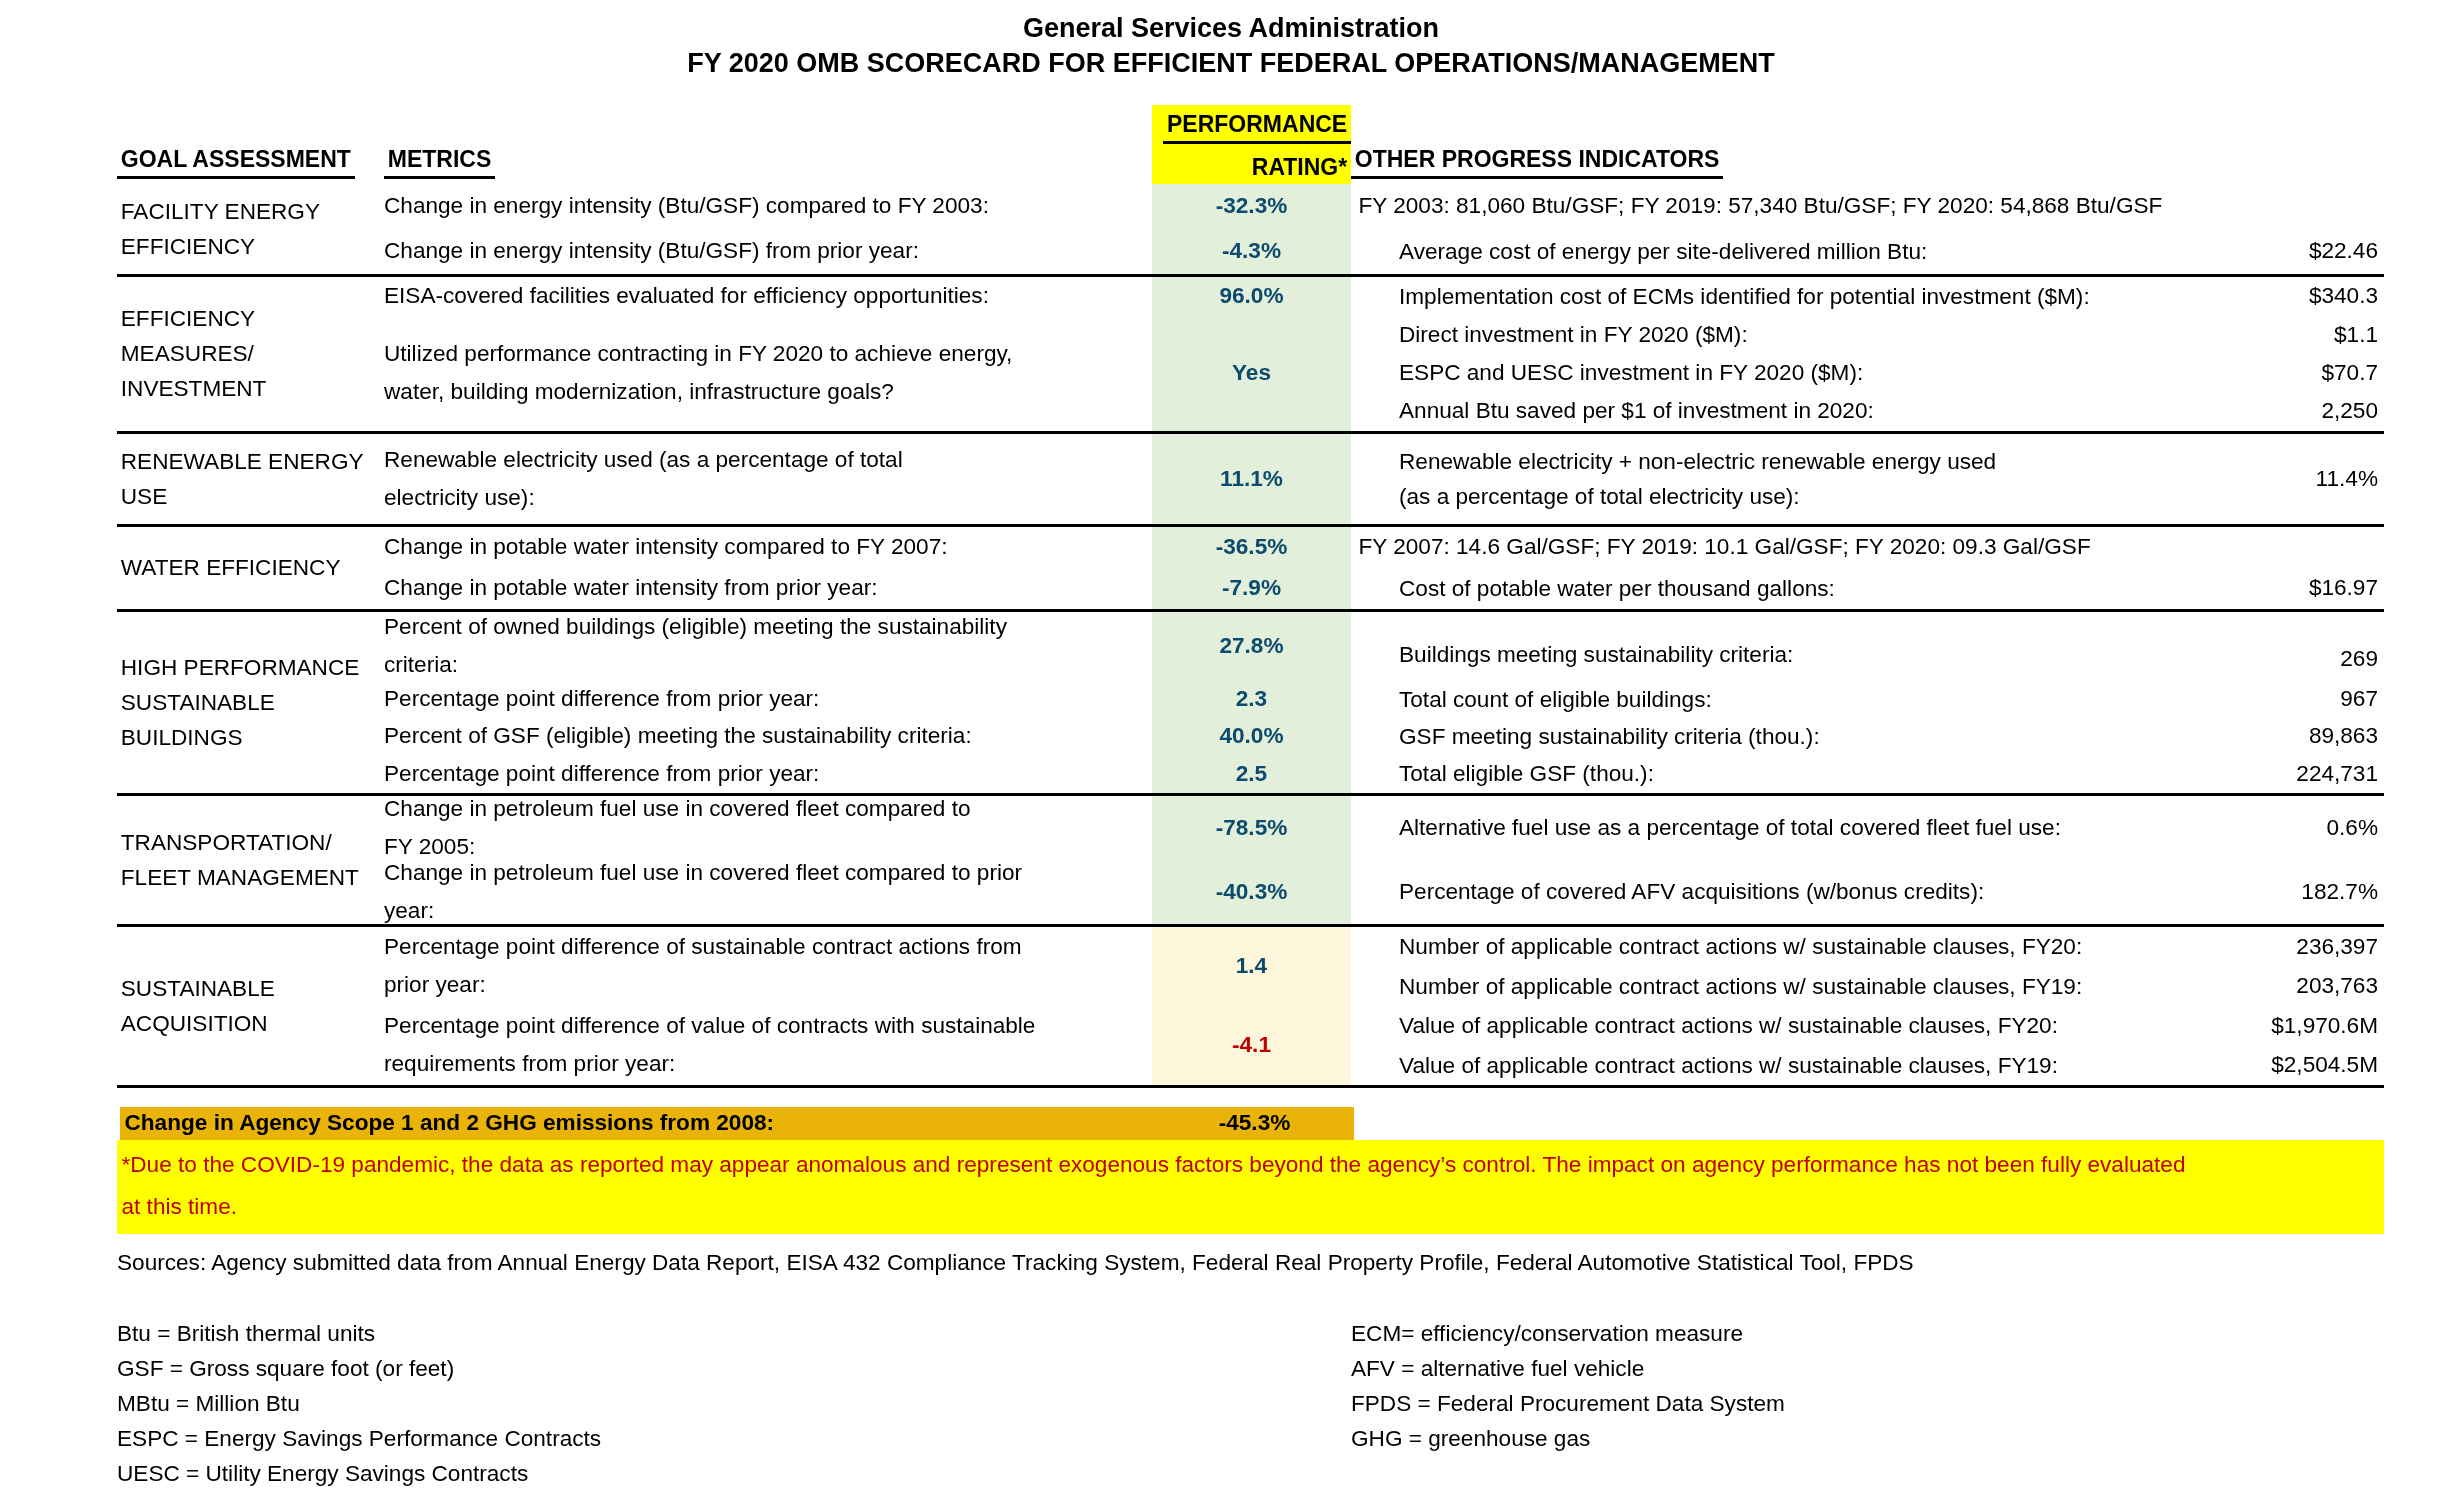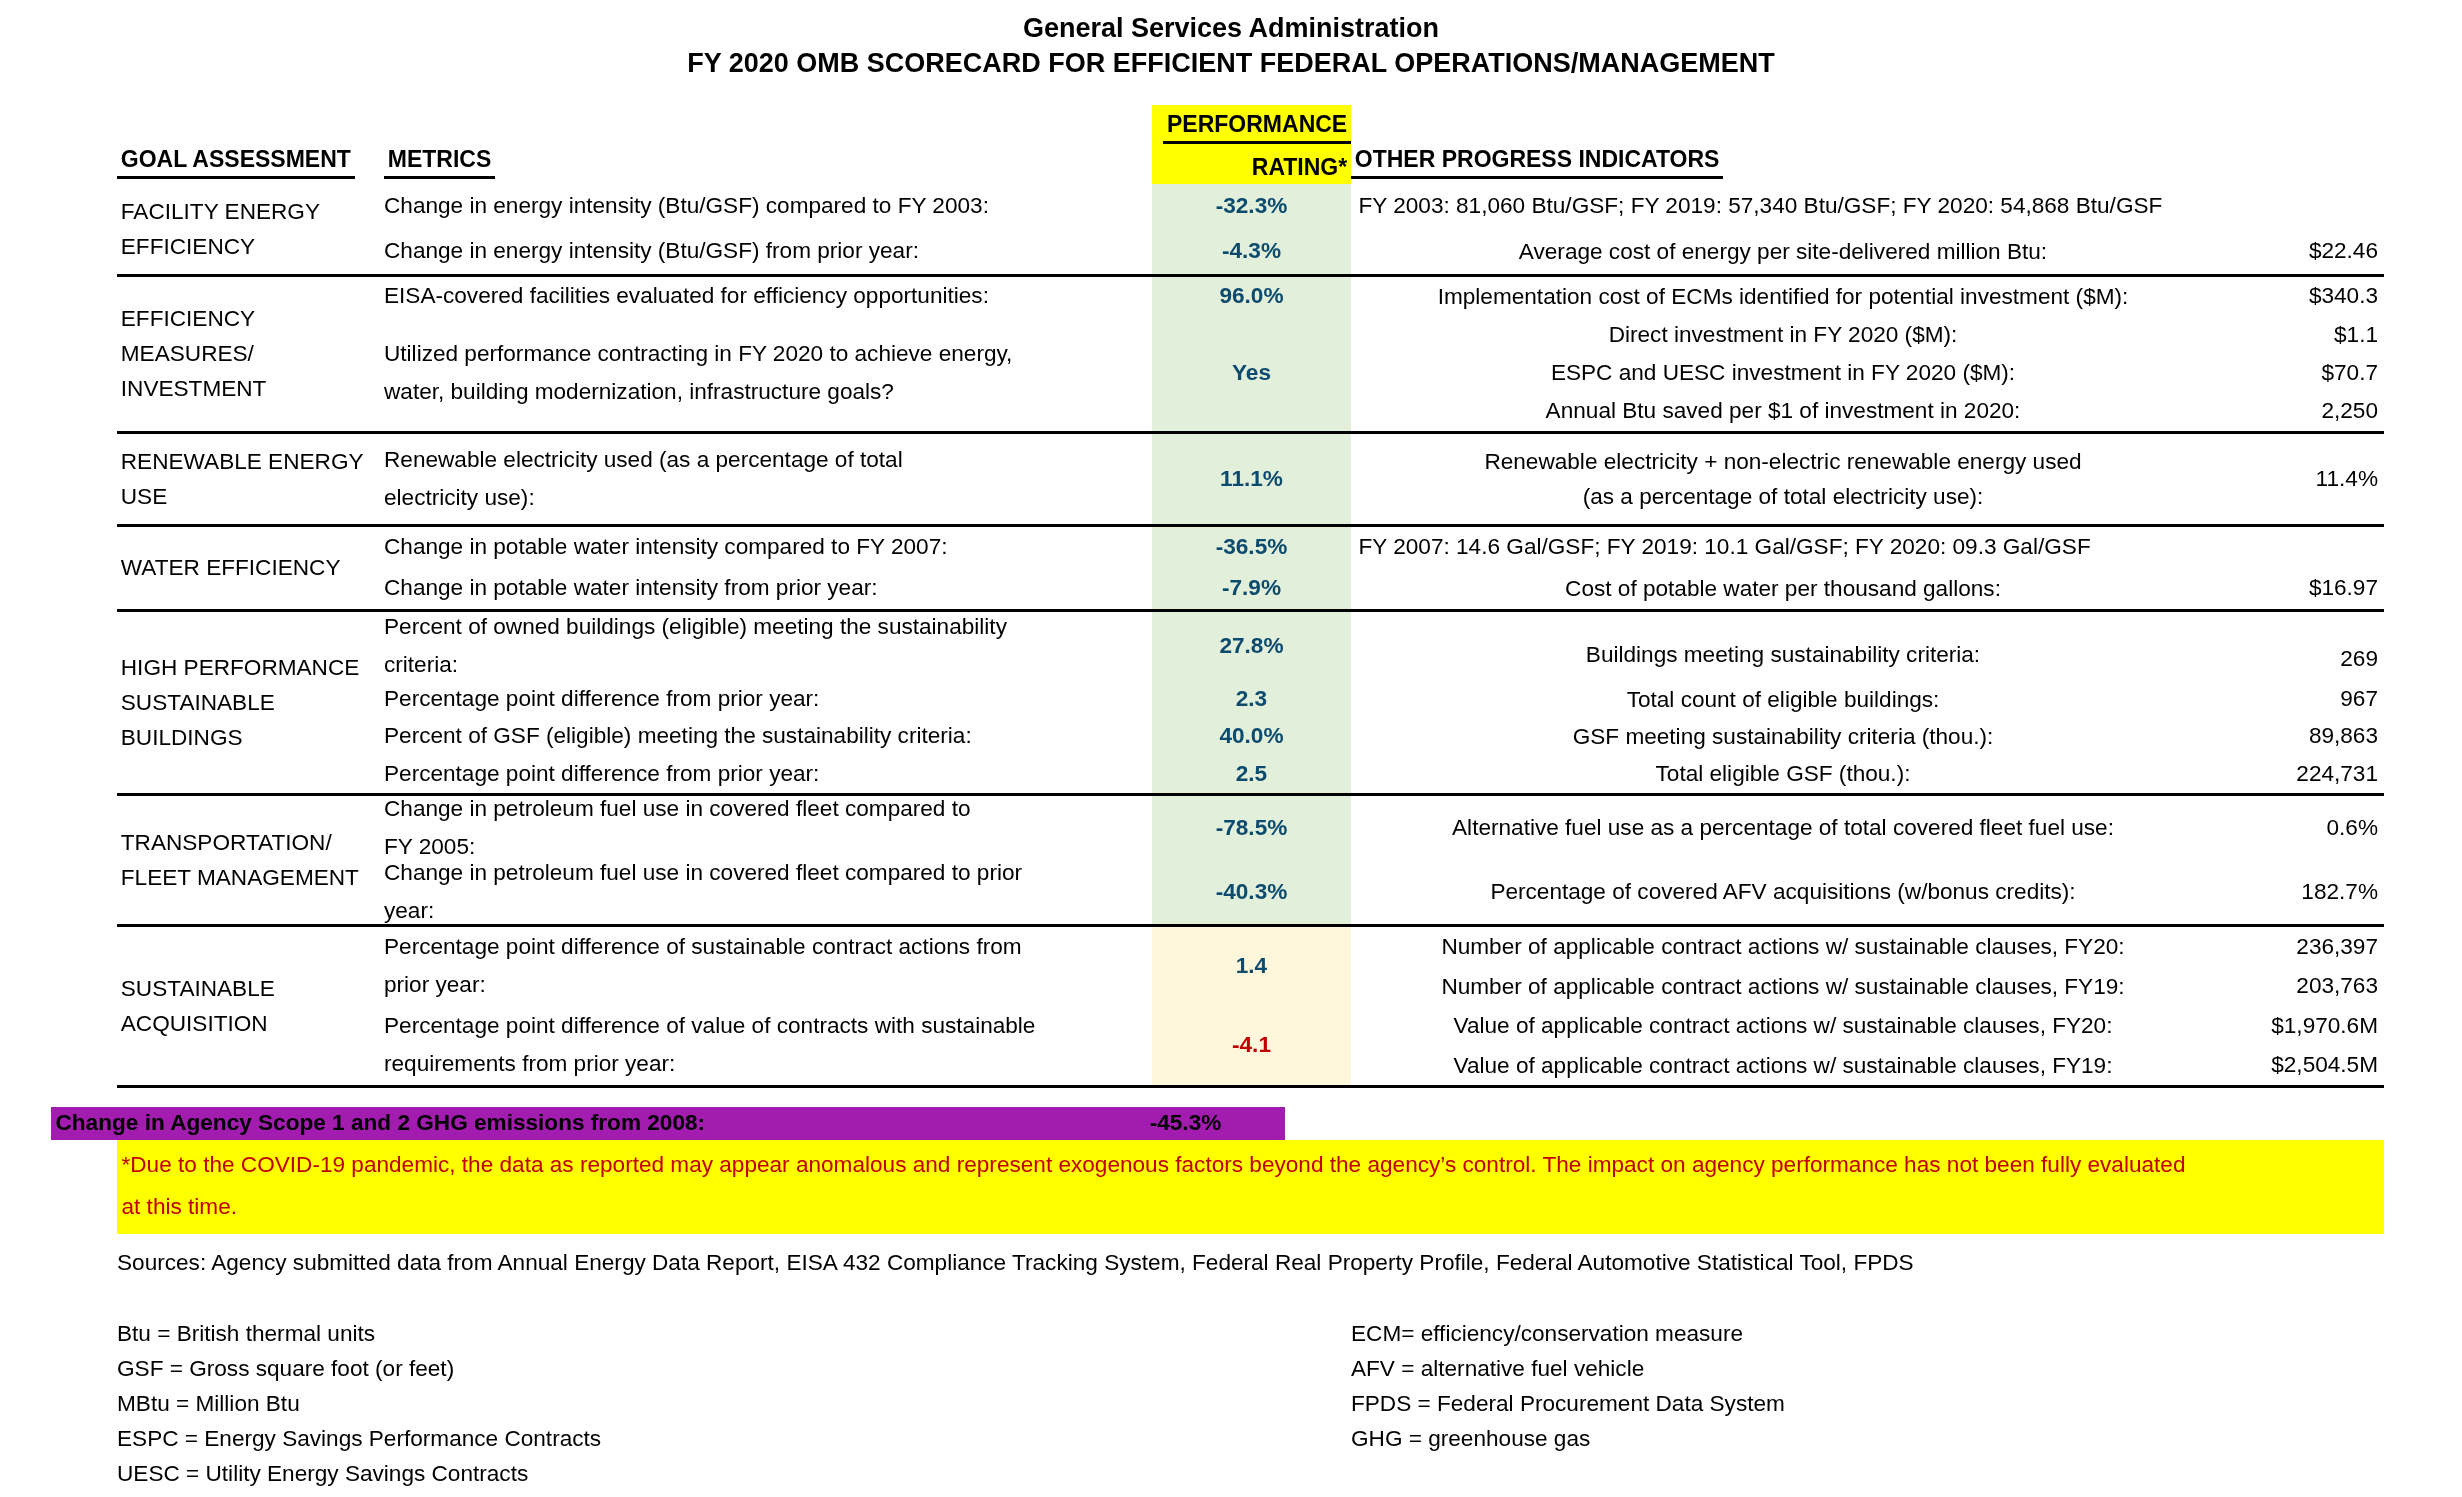--- a/index.html
+++ b/index.html
@@ -39,32 +39,32 @@
   .i-col { width:1033px; display:flex; flex-direction:column; }
   .green { background:#E2EFDA; }
   .paleyellow { background:#FEF7DB; }
 
   .mrow { display:flex; align-items:center; line-height:38px; overflow:visible; }
   .rrow { display:flex; align-items:center; justify-content:center;
           font-weight:bold; }
   .pos { color:#0c4a6e; }
   .neg { color:#C00000; }
   .irow { display:flex; align-items:center; }
-  .irow .lbl { flex:1; text-align:center; line-height:35px; }
+  .irow .lbl { flex:1; text-align:left; line-height:35px;padding-left:48px; }
   .irow .val { width:169px; text-align:right; padding-right:6px; }
   .irow.full { padding-left:7.5px; }
   .irow.bottom { align-items:flex-end; padding-bottom:9px; }
 
   .r49{height:37px}.r50{height:38px}.r51{height:38px}.r52{height:39px}.r53{height:40px}
   .r55{height:41px}.r60{height:45px}.r85{height:64px}.r92{height:69px}.r105{height:79px}
   .r120{height:90px}.r153{height:115px}
 
   
-  .ghg-row { margin-left:51px; margin-top:19px; width:1234px; height:33px;
-             background:#a21caf; display:flex; align-items:center; }
+  .ghg-row { margin-left:120px; margin-top:19px; width:1234px; height:33px;
+             background:#eab308; display:flex; align-items:center; }
   .ghg-row .ghg-label { width:1035px; font-weight:bold; padding-left:4.5px; }
   .ghg-row .ghg-value { width:199px; text-align:center; font-weight:bold; }
 
   
   .covid-note { margin-left:117px; width:2267px; background:#FFFF00; color:#C00000;
                 padding:4.5px 6px 6px 4.5px; }
   .covid-note div { line-height:42px; }
 
   
   .sources { margin-left:117px; margin-top:13.5px; width:2267px; line-height:30px; }

